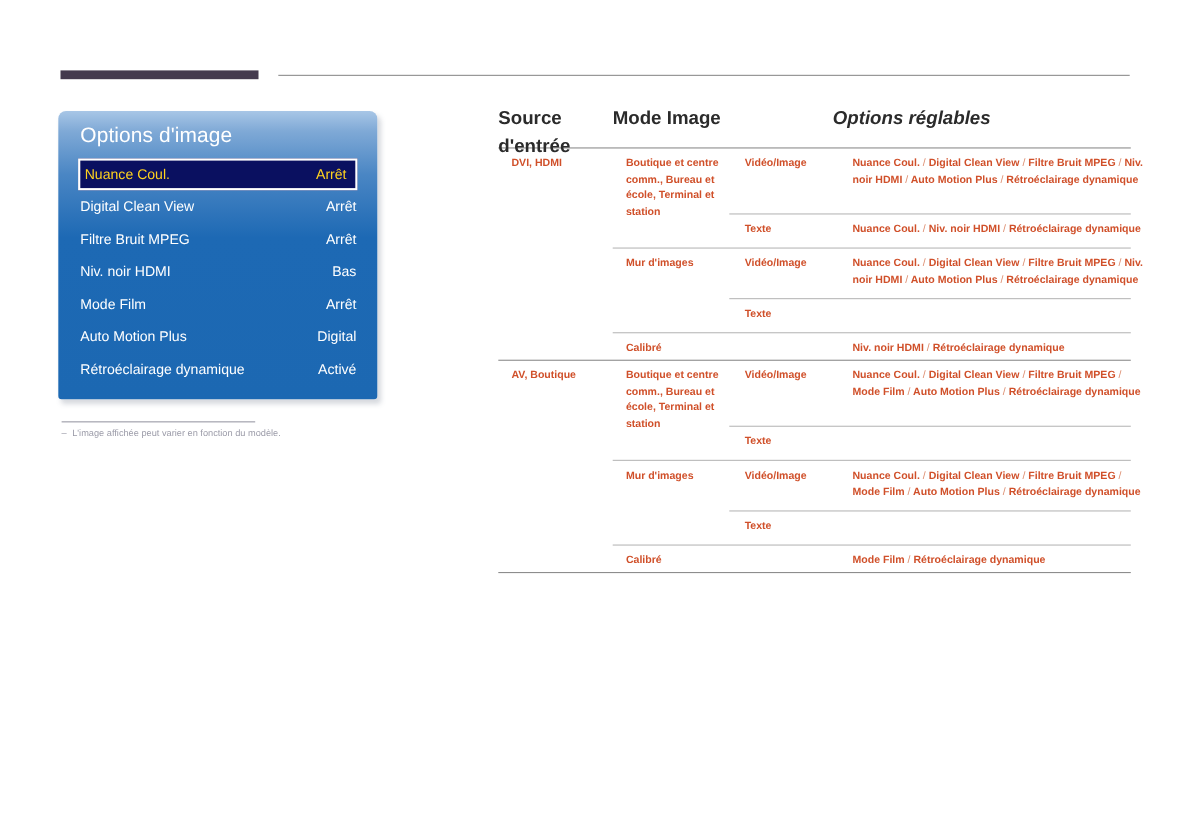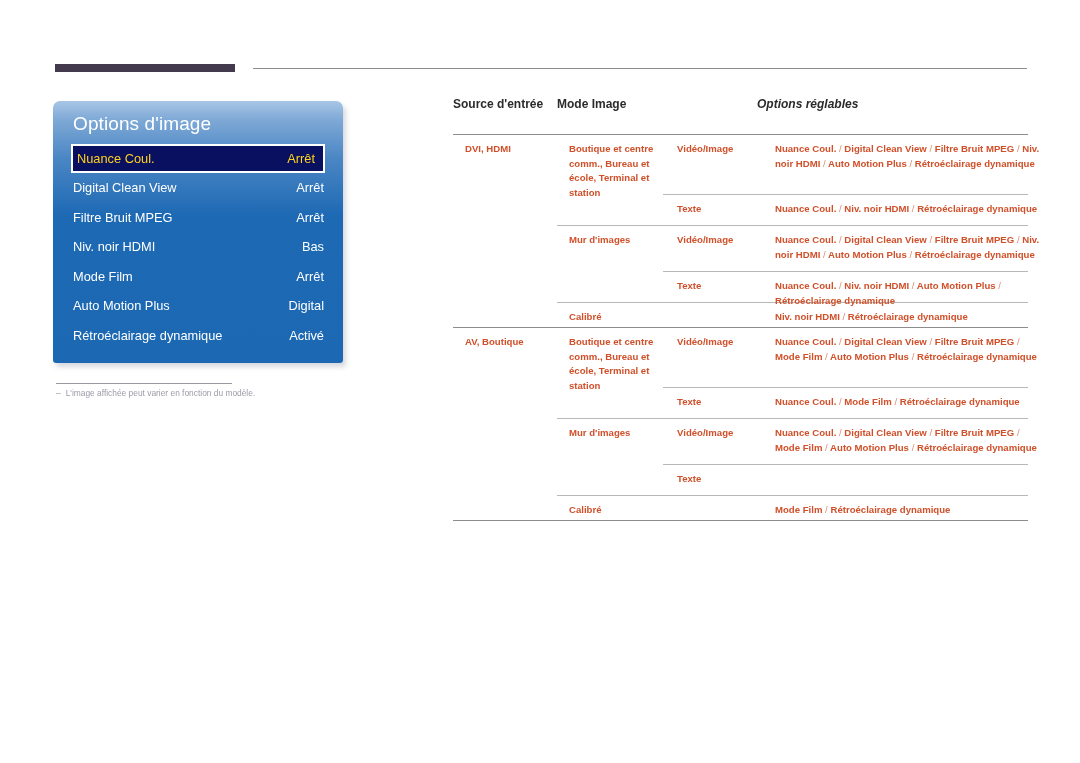--- a/index.html
+++ b/index.html
@@ -129,21 +129,21 @@
     width: 575px;
   }
 
   .thead {
     position: relative;
     height: 38px;
   }
   .th {
     position: absolute;
     top: 0;
-    font-size: 12px;
+    font-size: 17px;
     font-weight: bold;
     color: #2b2b2b;
     line-height: 1.45;
   }
   .th.c1 { left: 0;   width: 96px; }
   .th.c2 { left: 104px; width: 150px; }
   .th.c4 { left: 304px; width: 260px; font-style: italic; }
 
   .rule-full {
     width: 575px;
@@ -272,41 +272,39 @@
 
     <div class="trow h-3line">
       <div class="cell c2">Mur d'images</div>
       <div class="cell c3">Vidéo/Image</div>
       <div class="cell c4">Nuance Coul. <span class="sep">/</span> Digital Clean View <span class="sep">/</span> Filtre Bruit MPEG <span class="sep">/</span> Niv. noir HDMI <span class="sep">/</span> Auto Motion Plus <span class="sep">/</span> Rétroéclairage dynamique</div>
     </div>
     <div class="rule-c3"></div>
 
     <div class="trow h-2line">
       <div class="cell c3">Texte</div>
-      <div class="cell c4">Nuance Coul. <span class="sep">/</span> Niv. noir HDMI <span class="sep">/</span> Auto Motion Plus <span class="sep">/</span> Rétroéclairage dynamique</div>
     </div>
     <div class="rule-c2"></div>
 
     <div class="trow h-1line">
       <div class="cell c2">Calibré</div>
       <div class="cell c4">Niv. noir HDMI <span class="sep">/</span> Rétroéclairage dynamique</div>
     </div>
     <div class="rule-full"></div>
 
     <div class="trow h-4line">
       <div class="cell c1">AV, Boutique</div>
       <div class="cell c2">Boutique et centre comm., Bureau et école, Terminal et station</div>
       <div class="cell c3">Vidéo/Image</div>
       <div class="cell c4">Nuance Coul. <span class="sep">/</span> Digital Clean View <span class="sep">/</span> Filtre Bruit MPEG <span class="sep">/</span> Mode Film <span class="sep">/</span> Auto Motion Plus <span class="sep">/</span> Rétroéclairage dynamique</div>
     </div>
     <div class="rule-c3"></div>
 
     <div class="trow h-2line">
       <div class="cell c3">Texte</div>
-      <div class="cell c4">Nuance Coul. <span class="sep">/</span> Mode Film <span class="sep">/</span> Rétroéclairage dynamique</div>
     </div>
     <div class="rule-c2"></div>
 
     <div class="trow h-3line">
       <div class="cell c2">Mur d'images</div>
       <div class="cell c3">Vidéo/Image</div>
       <div class="cell c4">Nuance Coul. <span class="sep">/</span> Digital Clean View <span class="sep">/</span> Filtre Bruit MPEG <span class="sep">/</span> Mode Film <span class="sep">/</span> Auto Motion Plus <span class="sep">/</span> Rétroéclairage dynamique</div>
     </div>
     <div class="rule-c3"></div>
 

